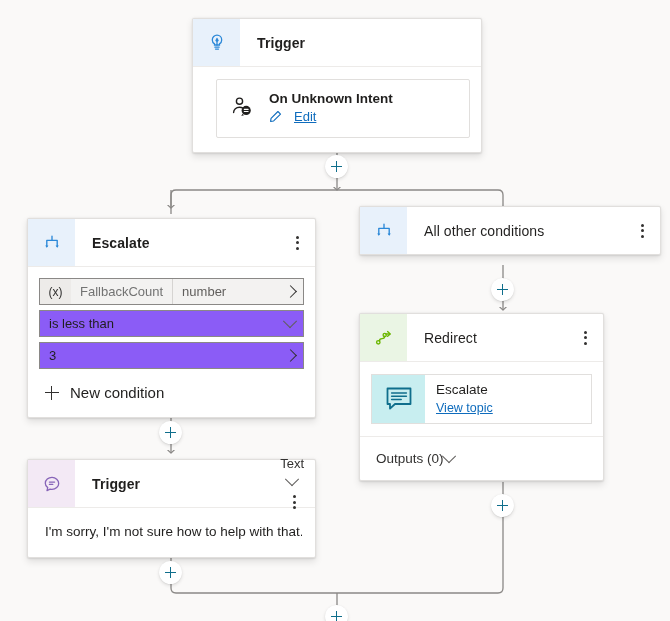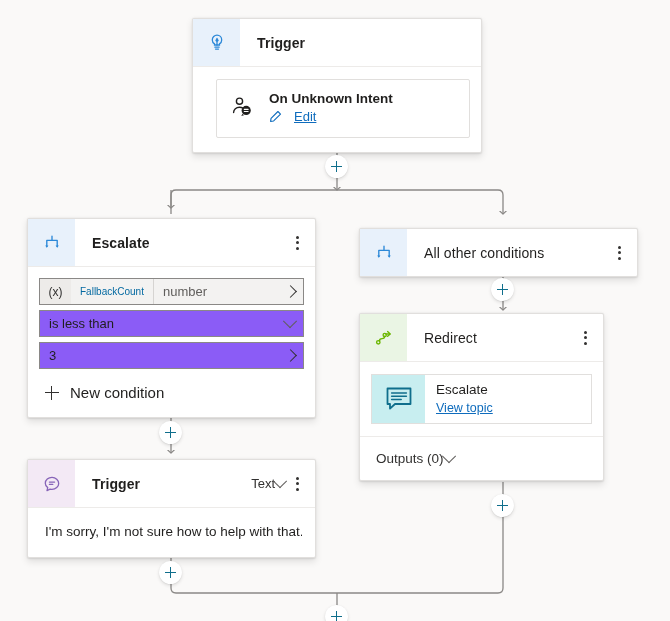--- a/index.html
+++ b/index.html
@@ -58,21 +58,23 @@
     color: #201f1e;
     font-weight: 600;
     margin-left: 17px;
     letter-spacing: 0.1px;
   }
   .node-title.reg { font-weight: 400; color: #201f1e; }
   .head-right {
     margin-left: auto;
     display: flex;
     align-items: center;
+    gap: 6px;
     padding-right: 11px;
+    flex-direction: column;
   }
   .kebab {
     width: 14px;
     height: 18px;
     display: flex;
     flex-direction: column;
     justify-content: center;
     align-items: center;
     gap: 2.5px;
     cursor: pointer;
@@ -154,22 +156,22 @@
     align-items: center;
     justify-content: center;
     font-size: 12px;
     color: #323130;
     background: #edebe9;
     flex: 0 0 31px;
   }
   .var-name {
     display: flex; align-items: center;
     padding: 0 9px 0 9px;
-    font-size: 10px;
-    color: #0369a1;
+    font-size: 13px;
+    color: #737373;
   }
   .var-type {
     display: flex; align-items: center;
     padding: 0 9px;
     font-size: 13px;
     color: #605e5c;
     border-left: 1px solid #d6d4d2;
   }
   .cond-text {
     display: flex; align-items: center;
@@ -215,21 +217,21 @@
   .plus-glyph::before, .plus-glyph::after {
     content:"";
     position:absolute;
     background:#323130;
   }
   .plus-glyph::before { left:0; top:6px; width:14px; height:1.4px; }
   .plus-glyph::after  { top:0; left:6px; height:14px; width:1.4px; }
   .new-cond-label { font-size: 15px; color: #201f1e; }
 
   
-  #allother-node { left: 359px; top: 228px; width: 279px; }
+  #allother-node { left: 359px; top: 206px; width: 302px; }
 
   
   #redirect-node { left: 359px; top: 313px; width: 245px; }
   .redirect-body {
     border-top: 1px solid #edebe9;
     padding: 12px 11px 12px 11px;
   }
   .topic-card {
     border: 1px solid #e1dfdd;
     border-radius: 0;

